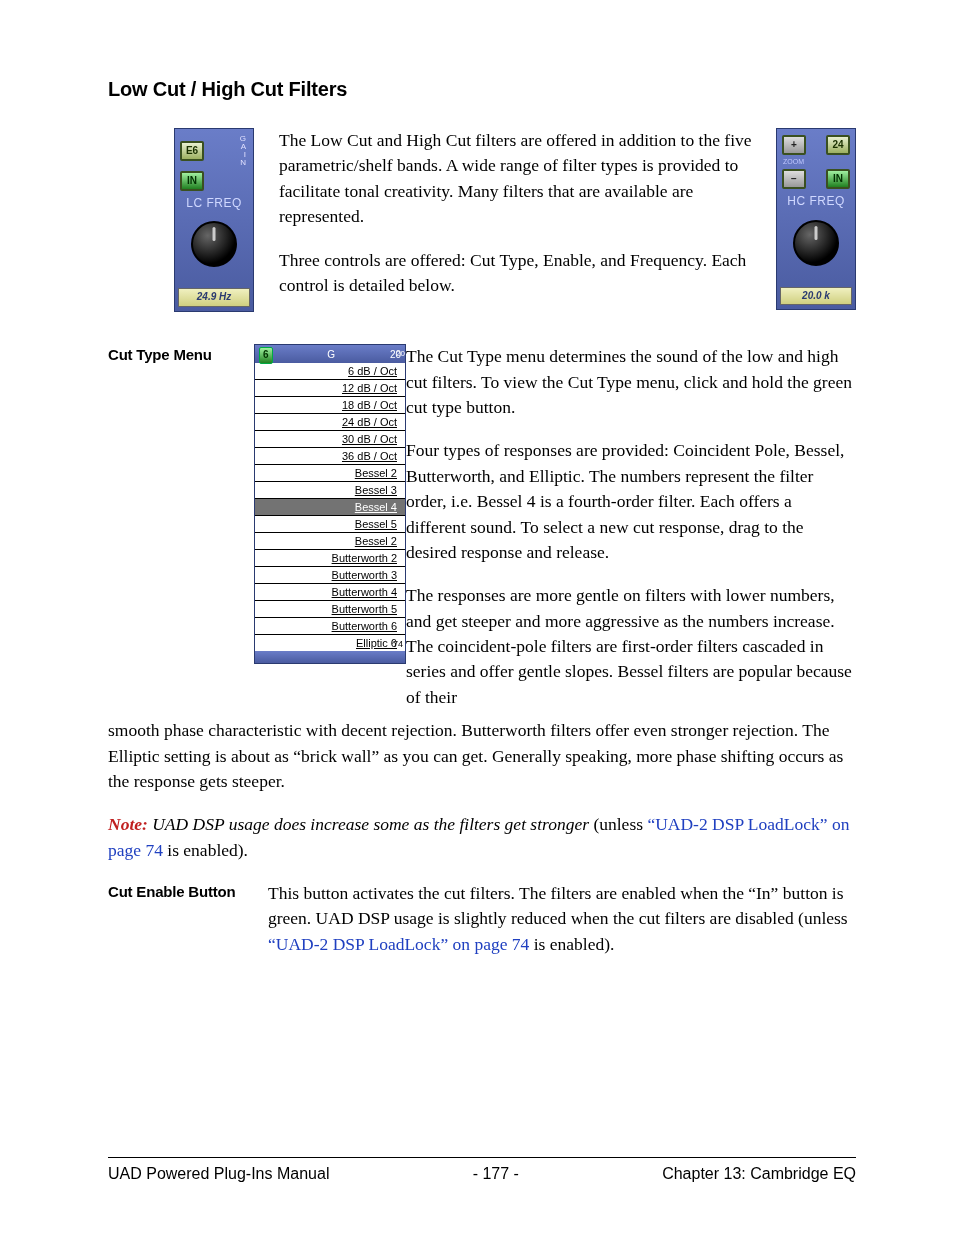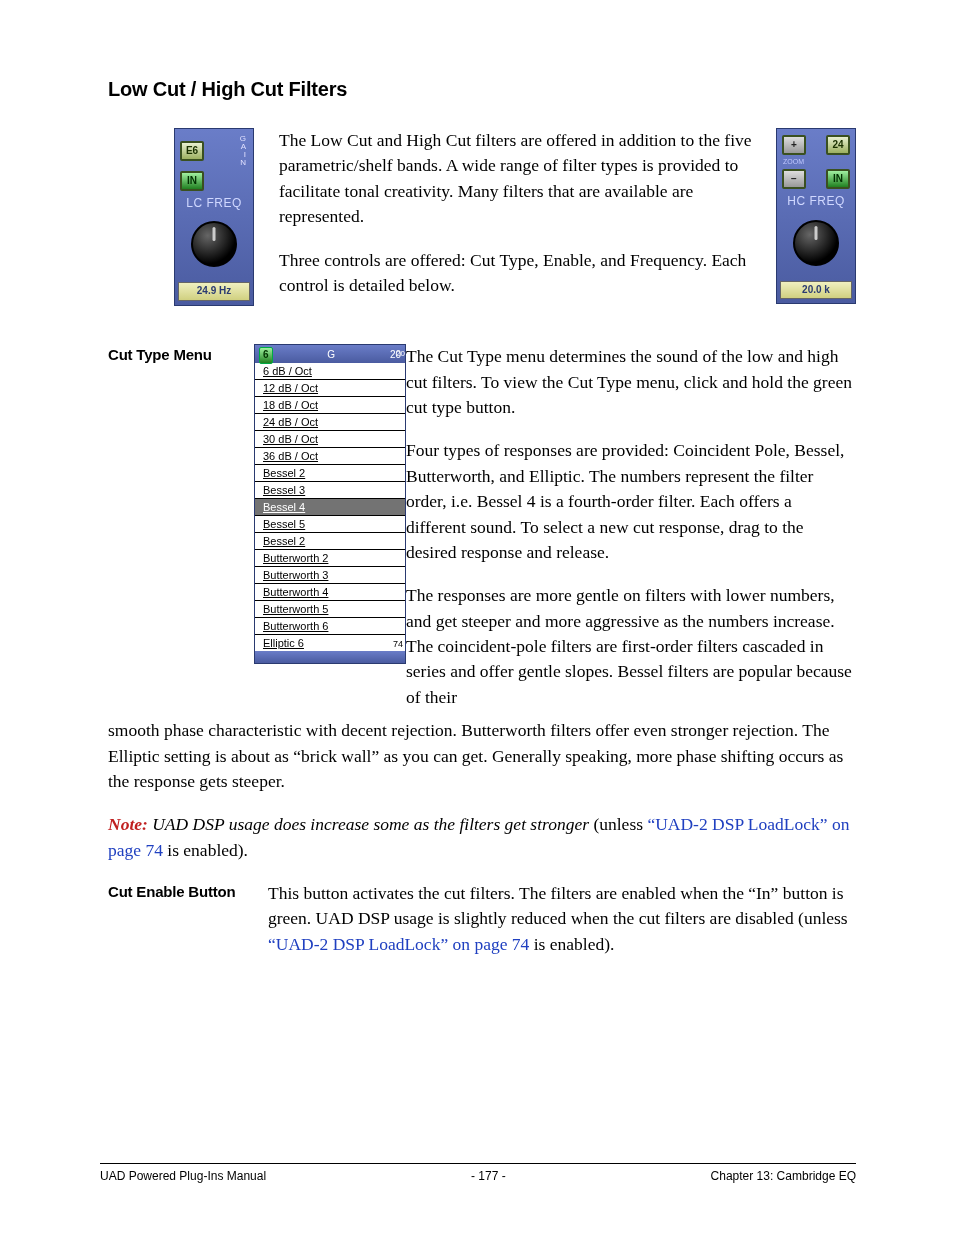--- a/index.html
+++ b/index.html
@@ -88,21 +88,22 @@
     content:""; position:absolute; left:50%; top:4px; width:3px; height:14px;
     background:#ccc; transform:translateX(-50%); border-radius:2px;
   }
   .val-display {
     background: linear-gradient(#f0f0c0, #d0d080);
     color: #2a3a70;
     font-size: 10px;
     font-weight:bold;
     padding:1px 2px;
     border:1px solid #666;
-    margin-top:8px;
+    margin-top:14px;
+    font-style:italic;
   }
 
   
   .row-cuttype {
     display:flex;
     align-items:flex-start;
     margin-bottom: 8px;
   }
   .cut-menu-img {
     width: 152px;
@@ -120,21 +121,21 @@
     align-items:center;
     padding: 2px 4px 0 4px;
     height: 18px;
     font-size:10px;
   }
   .cut-menu-header .b6 { display:inline-block; background:linear-gradient(#a0f0a0,#208020); border:1px solid #0a4; color:#030; font-weight:bold; padding:0 3px; border-radius:2px; }
   .cut-menu-list { max-height: 300px; background:#fff; }
   .cut-menu-item {
     padding: 0px 8px;
     border-bottom: 1px solid #000;
-    text-align: left;
+    text-align: right;
     font-family: Arial, sans-serif;
     text-decoration: underline;
     font-size: 11px;
     line-height: 16px;
   }
   .cut-menu-item.sel { background:#737373; color:#fff; }
   .cut-menu-item:last-child { border-bottom:none; }
   .cut-menu-footer { background: linear-gradient(#6a7dc8,#4a5ba0); height:12px; position:relative; }
   .cut-menu-footer::before { content:"74"; position:absolute; right:2px; top:-13px; font-size:9px; color:#000; }
 
@@ -151,27 +152,27 @@
     gap:14px;
     align-items:flex-start;
     margin-top: 10px;
   }
   .row-cutenable .col-left-side { padding-top:0; }
   .cutenable-text { flex:1; }
 
   .footer {
     position:absolute;
     bottom: 50px;
-    left: 100px;
+    left: 108px;
     right: 98px;
     border-top: 1px solid #000;
     padding-top: 4px;
     display:flex;
     justify-content:space-between;
-    font-size: 12px;
+    font-size: 16px;
     font-family: Arial, sans-serif;
   }
   .w20{position:relative;}
   .w20small{position:absolute; right:-4px; top:0; font-size:8px;}
 </style>
 </head>
 <body>
 
 <h2 class="section-heading">Low Cut / High Cut Filters</h2>
 

